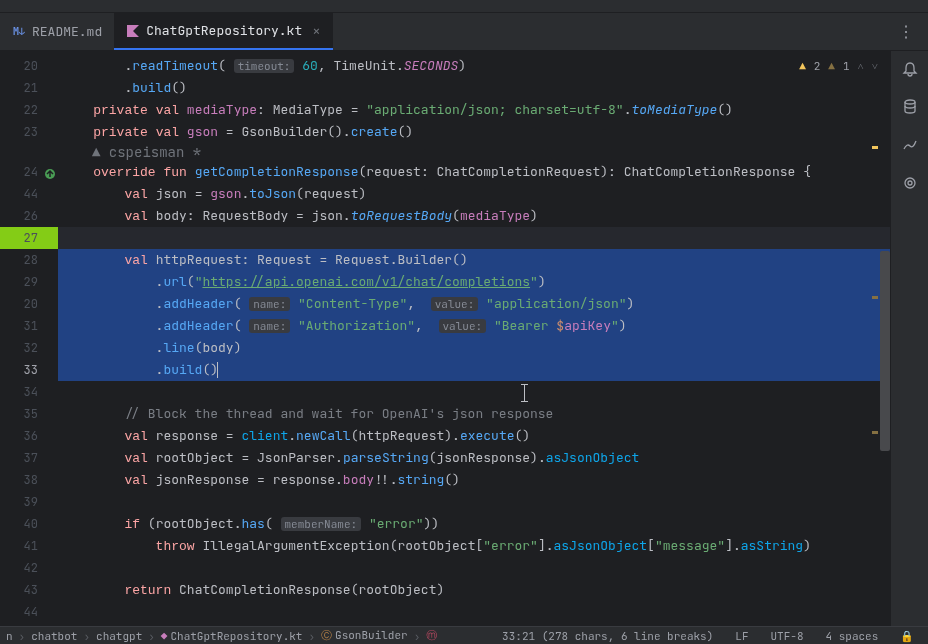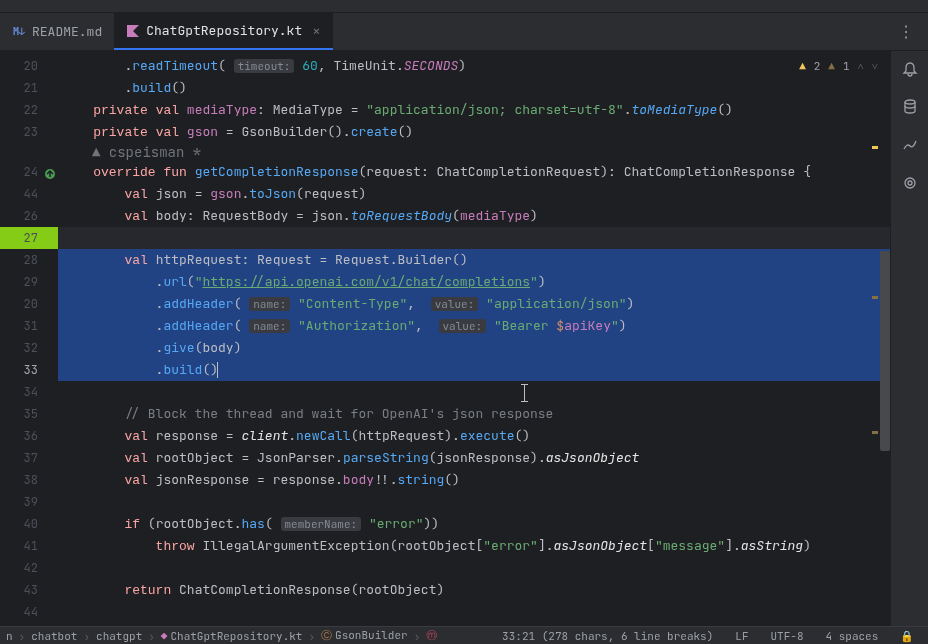--- a/index.html
+++ b/index.html
@@ -92,21 +92,21 @@
 
 
 .kw { color: #fca5a5; font-family: Liberation Mono, monospace; }
 .fn { color: #56a8f5; }
 .fnital { color: #56a8f5; font-style: italic; text-align: center; }
 .str { color: #6aab73; }
 .strlink { color: #6aab73; text-decoration: underline; }
 .num { color: #2aacb8; }
 .const { color: #c77dbb; font-style: italic; }
 .prop { color: #c77dbb; }
-.propital { color: #e5e5e5; font-style: italic; }
+.propital { color: #0ea5e9; }
 .hint { background: #393b40; color: #858a94; padding: 0 4px; border-radius: 3px; font-size: 11px; }
 .cmt { color: #7a7e85; }
 .op { color: #bcbec4; }
 .tmpl { color: #cf8e6d; }
 
 .right-rail {
   width: 38px;
   background: #2b2d30;
   border-left: 1px solid #1e1f22;
   display: flex;
@@ -273,21 +273,21 @@
     <div class="code-line">    <span class="kw">private</span> <span class="kw">val</span> <span class="prop">gson</span><span class="op"> = </span><span>GsonBuilder</span><span class="op">().</span><span class="fn">create</span><span class="op">()</span></div>
     <div class="author-hint">▲ <span>cspeisman</span> <span>*</span></div>
     <div class="code-line">    <span class="kw">override</span> <span class="kw">fun</span> <span class="fn">getCompletionResponse</span><span class="op">(</span><span>request</span><span class="op">: </span><span>ChatCompletionRequest</span><span class="op">): </span><span>ChatCompletionResponse</span><span class="op"> {</span></div>
     <div class="code-line">        <span class="kw">val</span> <span>json</span><span class="op"> = </span><span class="prop">gson</span><span class="op">.</span><span class="fn">toJson</span><span class="op">(</span><span>request</span><span class="op">)</span></div>
     <div class="code-line">        <span class="kw">val</span> <span>body</span><span class="op">: </span><span>RequestBody</span><span class="op"> = </span><span>json</span><span class="op">.</span><span class="fnital">toRequestBody</span><span class="op">(</span><span class="prop">mediaType</span><span class="op">)</span></div>
     <div class="code-line hl"></div>
     <div class="code-line sel">        <span class="kw">val</span> <span>httpRequest</span><span class="op">: </span><span>Request</span><span class="op"> = </span><span>Request.Builder</span><span class="op">()</span></div>
     <div class="code-line sel">            <span class="op">.</span><span class="fn">url</span><span class="op">(</span><span class="str">"</span><span class="strlink">https://api.openai.com/v1/chat/completions</span><span class="str">"</span><span class="op">)</span></div>
     <div class="code-line sel">            <span class="op">.</span><span class="fn">addHeader</span><span class="op">(</span> <span class="hint">name:</span> <span class="str">"Content-Type"</span><span class="op">, </span> <span class="hint">value:</span> <span class="str">"application/json"</span><span class="op">)</span></div>
     <div class="code-line sel">            <span class="op">.</span><span class="fn">addHeader</span><span class="op">(</span> <span class="hint">name:</span> <span class="str">"Authorization"</span><span class="op">, </span> <span class="hint">value:</span> <span class="str">"Bearer </span><span class="tmpl">$</span><span class="prop">apiKey</span><span class="str">"</span><span class="op">)</span></div>
-    <div class="code-line sel">            <span class="op">.</span><span class="fn">give</span><span class="op">(</span><span>body</span><span class="op">)</span></div>
+    <div class="code-line sel">            <span class="op">.</span><span class="fn">line</span><span class="op">(</span><span>body</span><span class="op">)</span></div>
     <div class="code-line sel">            <span class="op">.</span><span class="fn">build</span><span class="op">()</span><span class="caret"></span></div>
     <div class="code-line"></div>
     <div class="code-line">        <span class="cmt">// Block the thread and wait for OpenAI's json response</span></div>
     <div class="code-line">        <span class="kw">val</span> <span>response</span><span class="op"> = </span><span class="propital">client</span><span class="op">.</span><span class="fn">newCall</span><span class="op">(</span><span>httpRequest</span><span class="op">).</span><span class="fn">execute</span><span class="op">()</span></div>
     <div class="code-line">        <span class="kw">val</span> <span>rootObject</span><span class="op"> = </span><span>JsonParser</span><span class="op">.</span><span class="fn">parseString</span><span class="op">(</span><span>jsonResponse</span><span class="op">).</span><span class="propital">asJsonObject</span></div>
     <div class="code-line">        <span class="kw">val</span> <span>jsonResponse</span><span class="op"> = </span><span>response</span><span class="op">.</span><span class="prop">body</span><span class="op">!!</span><span class="op">.</span><span class="fn">string</span><span class="op">()</span></div>
     <div class="code-line"></div>
     <div class="code-line">        <span class="kw">if</span> <span class="op">(</span><span>rootObject</span><span class="op">.</span><span class="fn">has</span><span class="op">(</span> <span class="hint">memberName:</span> <span class="str">"error"</span><span class="op">))</span></div>
     <div class="code-line">            <span class="kw">throw</span> <span>IllegalArgumentException</span><span class="op">(</span><span>rootObject</span><span class="op">[</span><span class="str">"error"</span><span class="op">].</span><span class="propital">asJsonObject</span><span class="op">[</span><span class="str">"message"</span><span class="op">].</span><span class="propital">asString</span><span class="op">)</span></div>
     <div class="code-line"></div>

